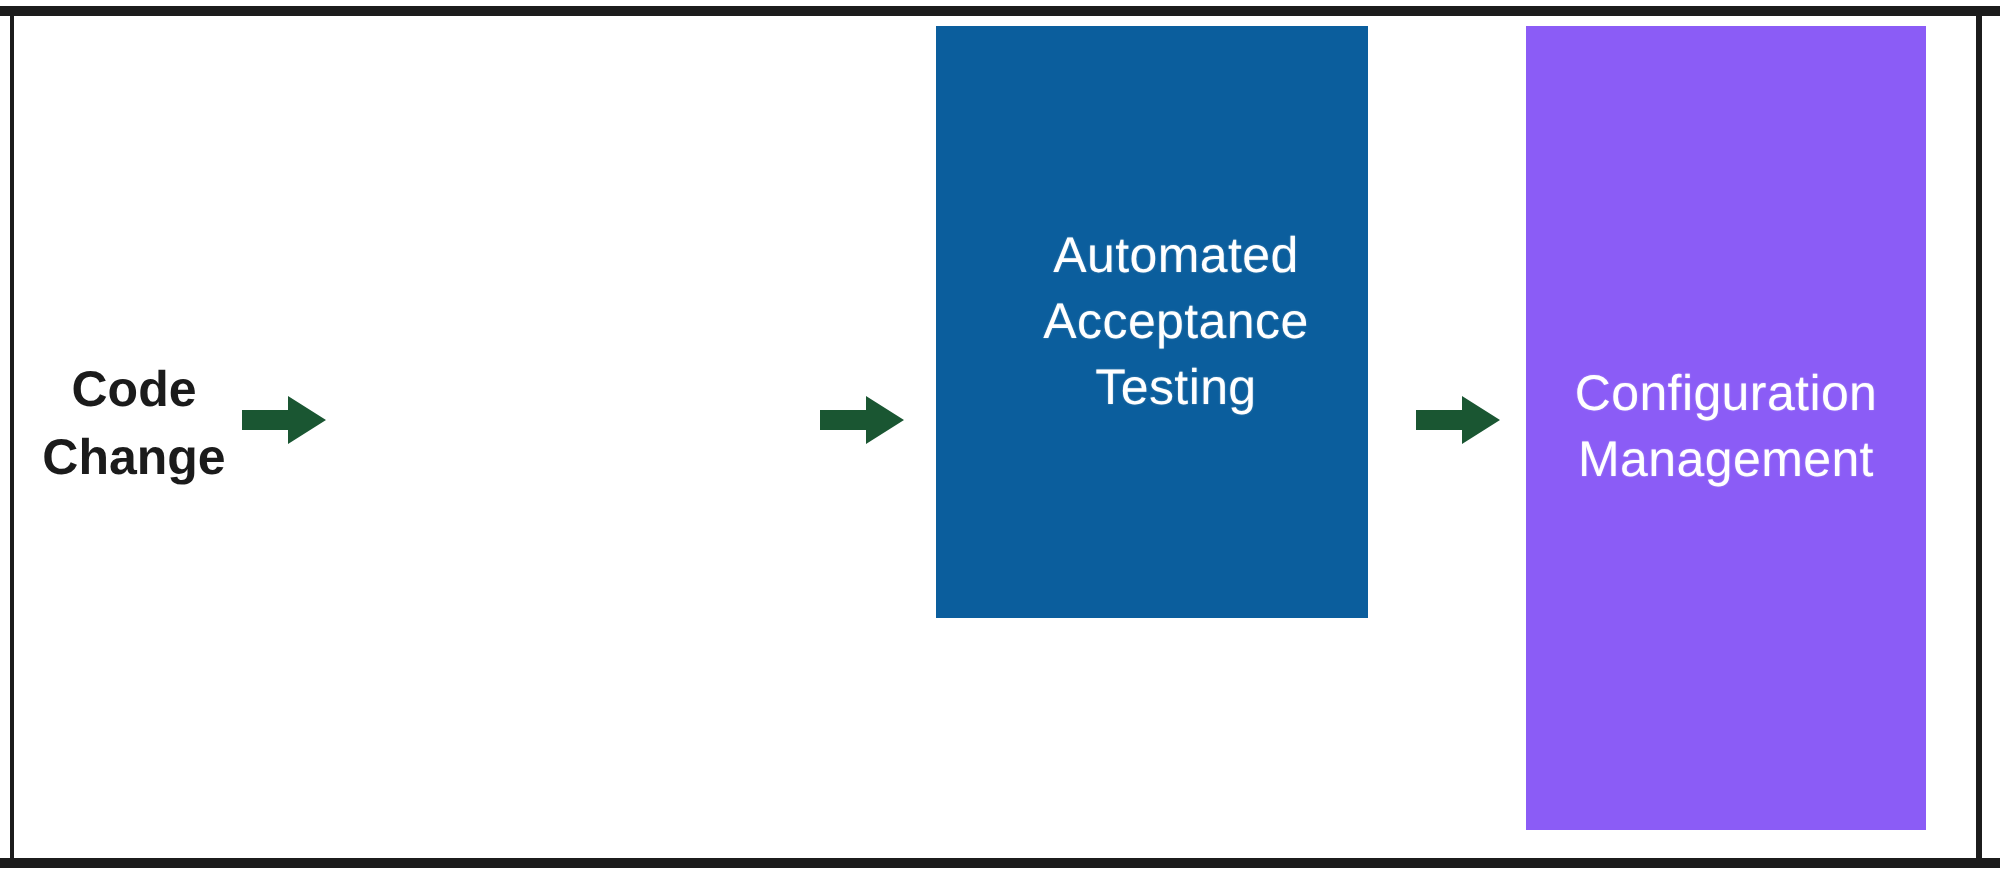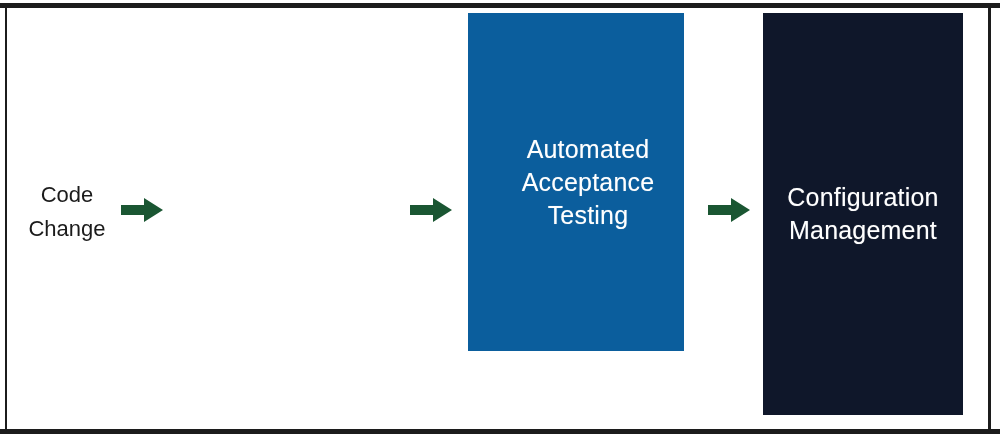--- a/index.html
+++ b/index.html
@@ -55,34 +55,35 @@
     top: 176px;
     width: 110px;
     height: 72px;
     display: flex;
     align-items: center;
     justify-content: center;
     text-align: center;
   }
   #node-code-change .source-label {
     color: #1b1b1b;
-    font-size: 22px;
+    font-size: 25px;
     line-height: 34px;
     white-space: pre-line;
+    font-weight: bold;
   }
 
   
   #stage-ci {
     left: 171px;  top: 13px;
     width: 219px; height: 402px;
     background: #FFC107;
   }
   #stage-aat {
     left: 468px;  top: 13px;
-    width: 216px; height: 338px;
+    width: 216px; height: 296px;
     background: #0B5E9D;
     padding-left: 24px;
   }
   #stage-cm {
     left: 763px;  top: 13px;
     width: 200px; height: 402px;
     background: #FB5B7F;
   }
 
   
@@ -124,18 +125,18 @@
   <div id="stage-aat" class="stage-box" style="background: rgb(11, 94, 157);">
     <span class="stage-label" style="color: rgb(255, 255, 255);">Automated
 Acceptance
 Testing</span>
   </div>
 
   <svg id="arrow-3" class="flow-arrow" viewBox="0 0 44 32">
     <path d="M1 11 H24 V4 L43 16 L24 28 V21 H1 Z" fill="#1A5632"></path>
   </svg>
 
-  <div id="stage-cm" class="stage-box" style="background: #0f172a; align-items: center;">
+  <div id="stage-cm" class="stage-box" style="background: #8b5cf6; align-items: center;">
     <span class="stage-label" style="color: rgb(255, 255, 255);">Configuration
 Management</span>
   </div>
 
 </div>
 
 </body></html>

